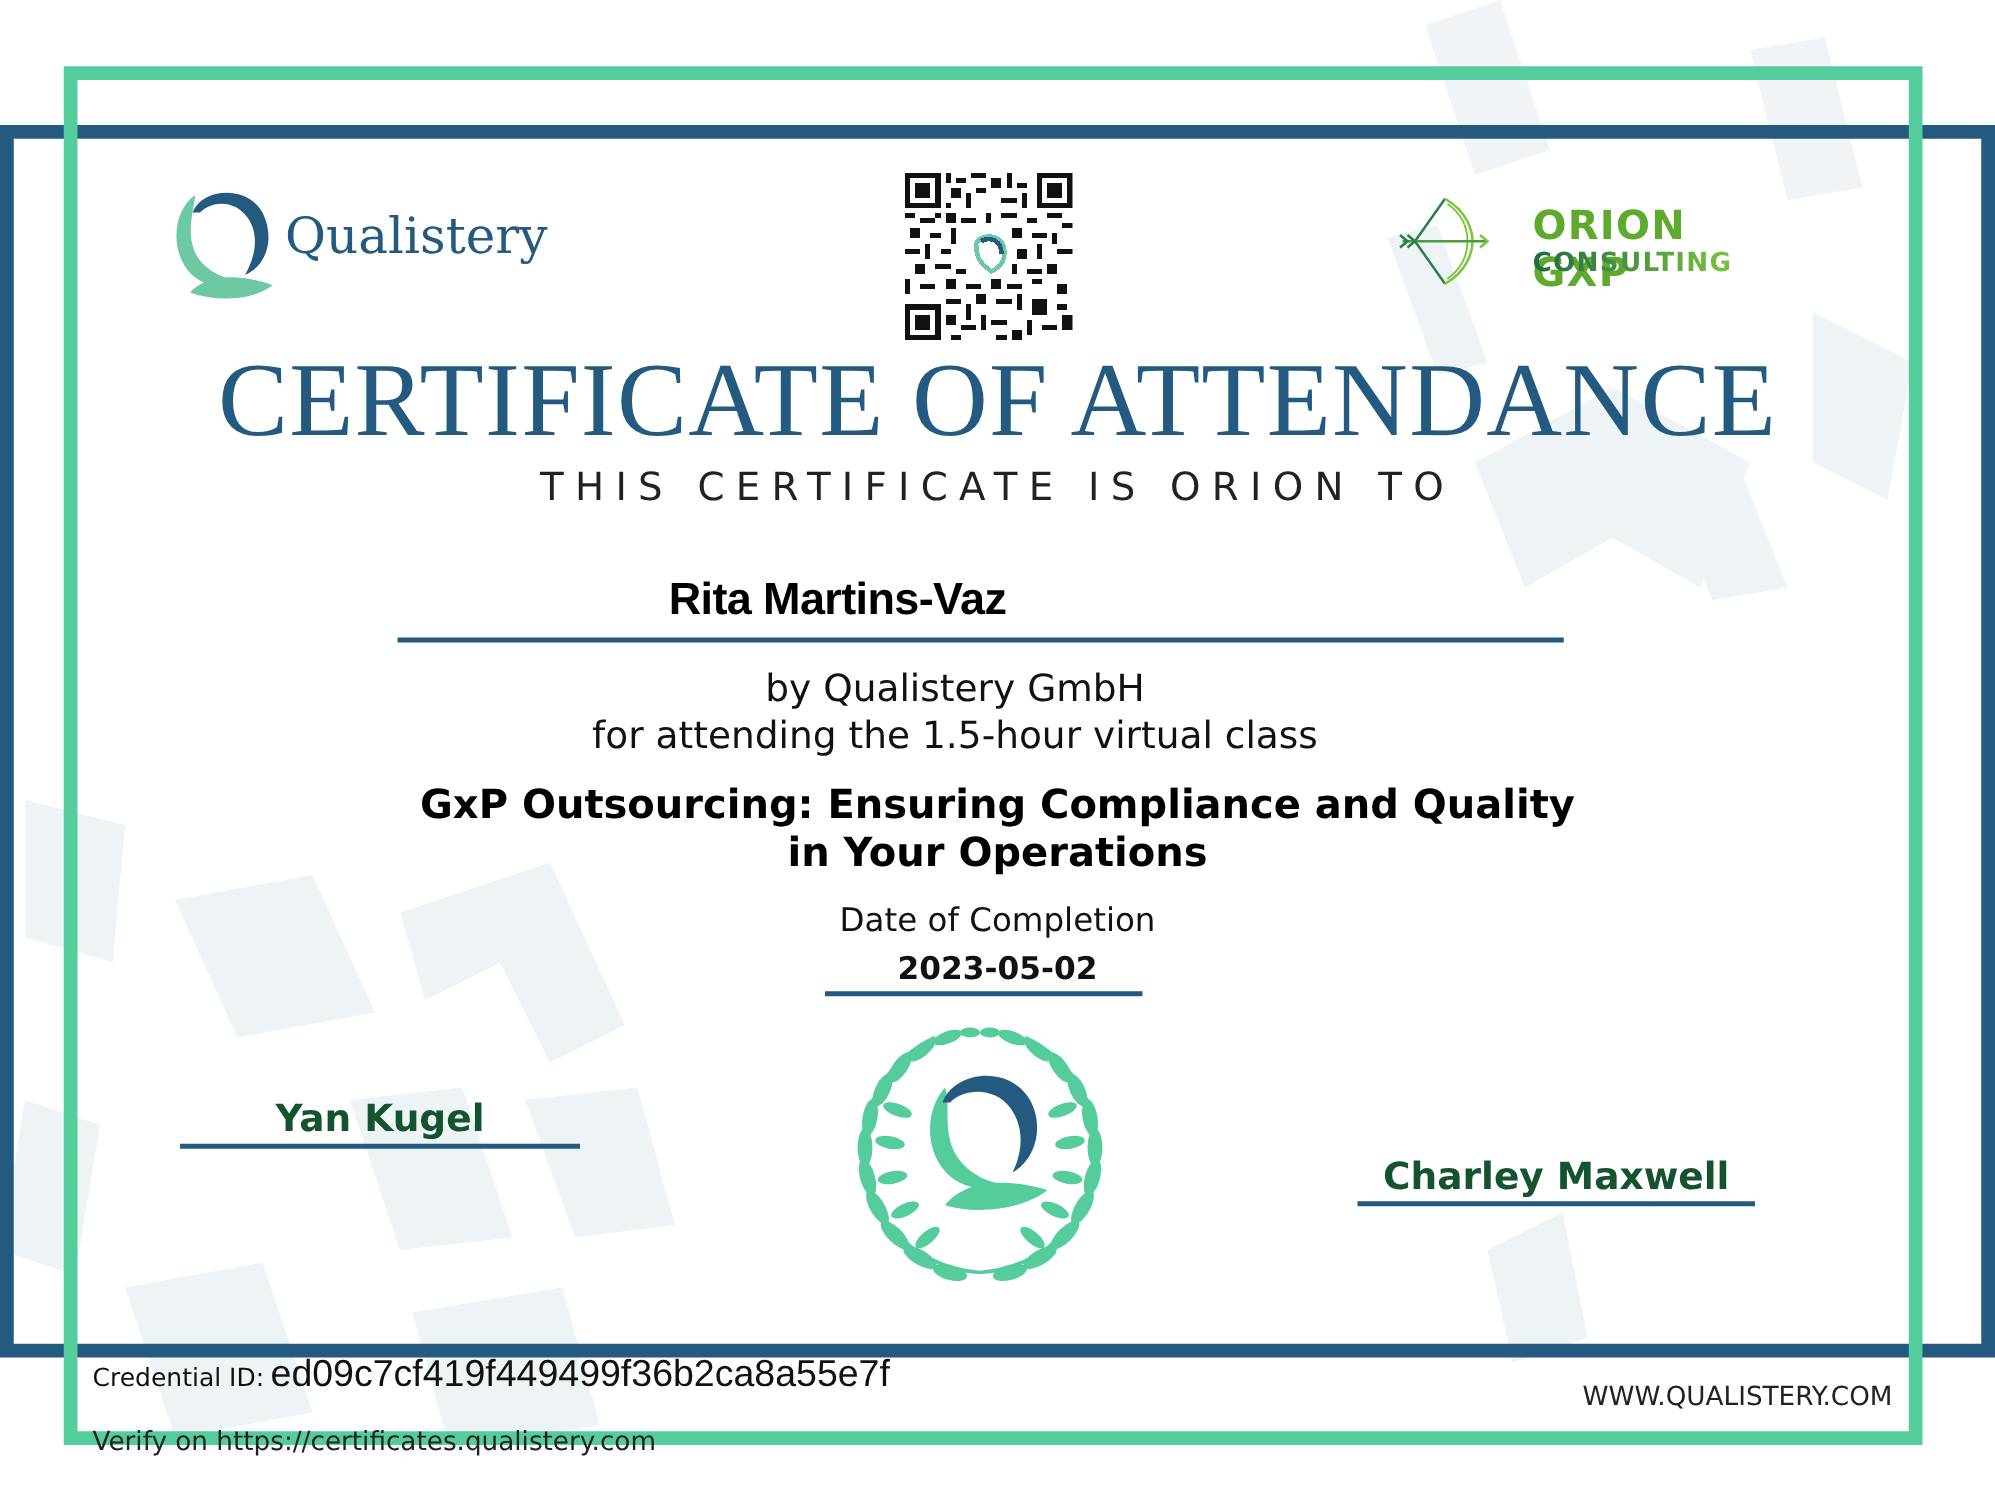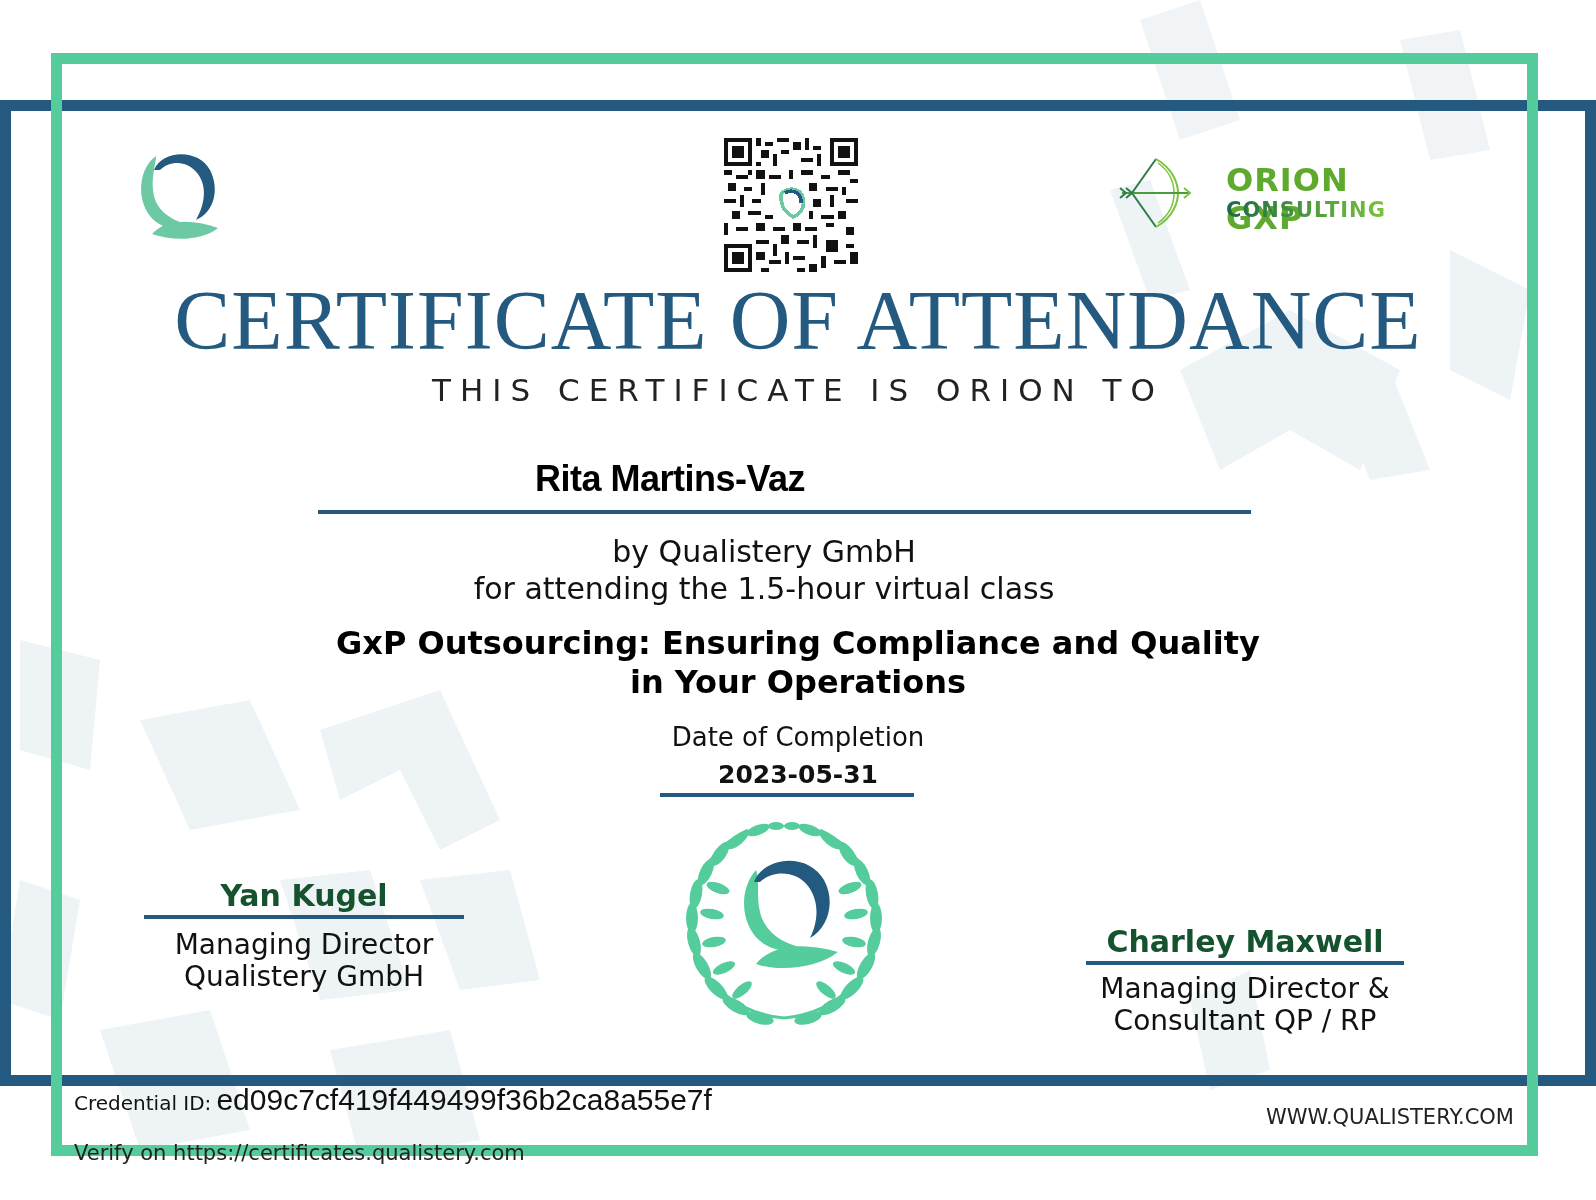--- a/index.html
+++ b/index.html
@@ -52,20 +52,21 @@
 
 <div class="frame-blue"></div>
 <div class="frame-green"></div>
 
 <div class="abs" style="left:134px; top:148px; width:310px; height:92px;">
   <svg width="92" height="92" viewBox="0 0 92 92" style="position:absolute; left:0; top:0;">
     <path d="M22 8 C5 20 2 50 16 68 C24 78 36 82 46 80 C56 84 68 86 78 78 C70 82 60 80 52 76 C38 72 24 64 20 48 C16 32 22 16 22 8 Z" fill="#6cc9a4"></path>
     <path d="M20 22 C28 2 64 0 76 22 C86 42 80 64 62 72 C70 58 74 40 64 26 C54 12 36 12 26 22 Z" fill="#245a80"></path>
     <path d="M18 86 C30 72 56 70 84 80 C70 92 40 94 18 86 Z" fill="#6cc9a4"></path>
   </svg>
+  <span class="q-logo-text abs" style="left:94px; top:18px;">Qualistery</span>
 </div>
 
 <div class="abs" style="left:724px; top:138px; width:134px; height:134px; background:#fff;">
   <svg width="134" height="134" viewBox="0 0 33 33" shape-rendering="crispEdges">
     <rect x="0" y="0" width="33" height="33" fill="#fff"></rect>
     <g fill="#111">
       <path d="M0 0h7v7h-7z M1 1v5h5v-5z" fill-rule="evenodd"></path>
       <rect x="2" y="2" width="3" height="3"></rect>
       <path d="M26 0h7v7h-7z M27 1v5h5v-5z" fill-rule="evenodd"></path>
       <rect x="28" y="2" width="3" height="3"></rect>
@@ -166,39 +167,31 @@
   <div>by Qualistery GmbH</div>
   <div>for attending the 1.5-hour virtual class</div>
 </div>
 
 <div class="abs center course">
   <div>GxP Outsourcing: Ensuring Compliance and Quality</div>
   <div>in Your Operations</div>
 </div>
 
 <div class="abs center doc-label">Date of Completion</div>
-<div class="abs center doc-date">2023-05-31</div>
+<div class="abs center doc-date">2023-05-02</div>
 <div class="rule" style="left:660px; top:793px; width:254px;"></div>
 
 <div class="abs center" style="left:144px; top:878px; width:320px;">
   <div class="sig-name">Yan Kugel</div>
   <div class="rule" style="position:relative; left:0; top:2px; width:320px;"></div>
-  <div class="sig-role" style="margin-top:12px;">
-    <div>Managing Director</div>
-    <div>Qualistery GmbH</div>
-  </div>
 </div>
 
 <div class="abs center" style="left:1086px; top:880px; width:318px;margin-top:44px;">
   <div class="sig-name">Charley Maxwell</div>
   <div class="rule" style="position:relative; left:0; top:2px; width:318px;"></div>
-  <div class="sig-role" style="margin-top:10px;">
-    <div>Managing Director &amp;</div>
-    <div>Consultant QP / RP</div>
-  </div>
 </div>
 
 <div class="abs" style="left:668px; top:818px; width:232px; height:214px;">
   <svg width="232" height="214" viewBox="0 0 232 214">
     <g fill="#55cc9c">
       <path d="M116 200 C60 196 20 150 22 100 C24 60 46 28 80 12" fill="none" stroke="#55cc9c" stroke-width="3"></path>
       <path d="M116 200 C172 196 212 150 210 100 C208 60 186 28 152 12" fill="none" stroke="#55cc9c" stroke-width="3"></path>
       <ellipse cx="90" cy="12" rx="12" ry="5" transform="rotate(-20 90 12)"></ellipse>
       <ellipse cx="70" cy="22" rx="13" ry="5" transform="rotate(-40 70 22)"></ellipse>
       <ellipse cx="52" cy="36" rx="14" ry="6" transform="rotate(-55 52 36)"></ellipse>

